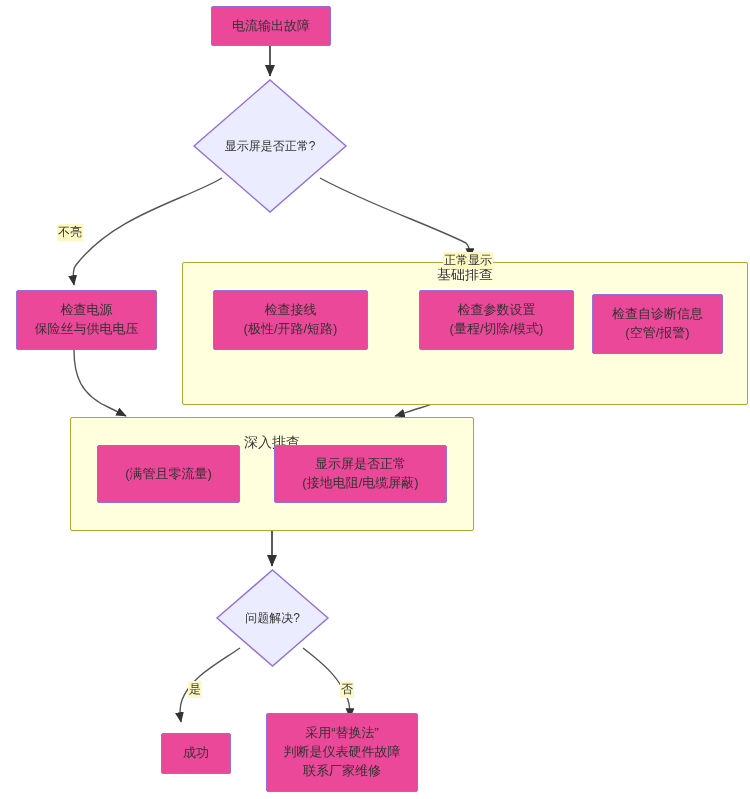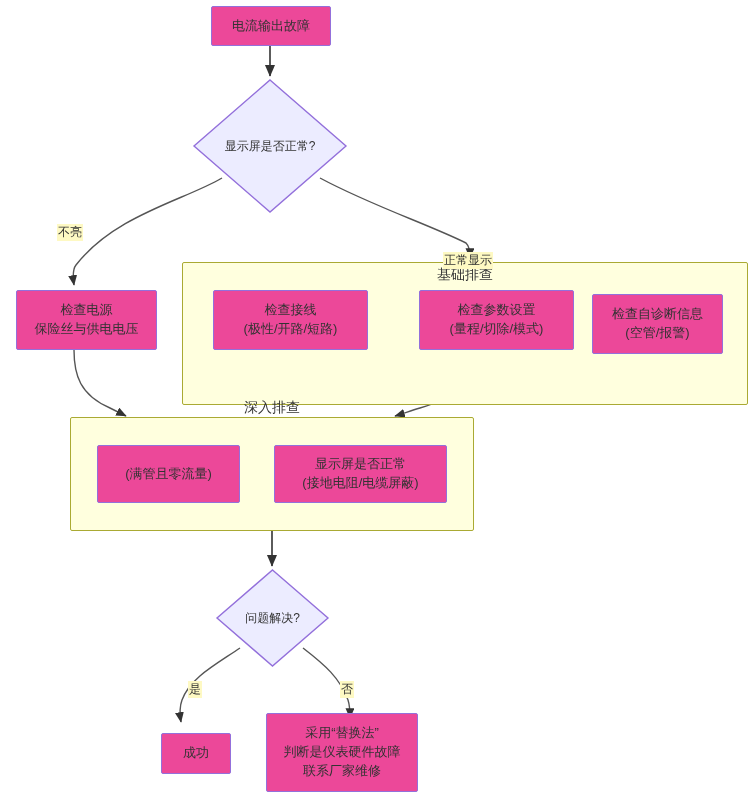--- a/index.html
+++ b/index.html
@@ -104,21 +104,21 @@
 <body>
 
 <div id="canvas">
 
   <div class="cluster" style="left:182px; top:262px; width:566px; height:143px;"></div>
   <div class="cluster-label" style="left:182px; top:266px; width:566px;">
     <span>基础排查</span>
   </div>
 
   <div class="cluster" style="left:70px; top:417px; width:404px; height:114px;"></div>
-  <div class="cluster-label" style="left:70px; top:399px; width:404px;">
+  <div class="cluster-label" style="left:70px; top:434px; width:404px;">
     <span>深入排查</span>
   </div>
 
   <svg class="edges" viewBox="0 0 750 799">
     <defs>
       <marker id="arrow" markerWidth="9" markerHeight="9" refX="7" refY="3.2" orient="auto" markerUnits="strokeWidth">
         <path d="M0,0 L0,6.4 L7.5,3.2 z" fill="#333333"></path>
       </marker>
     </defs>
 

